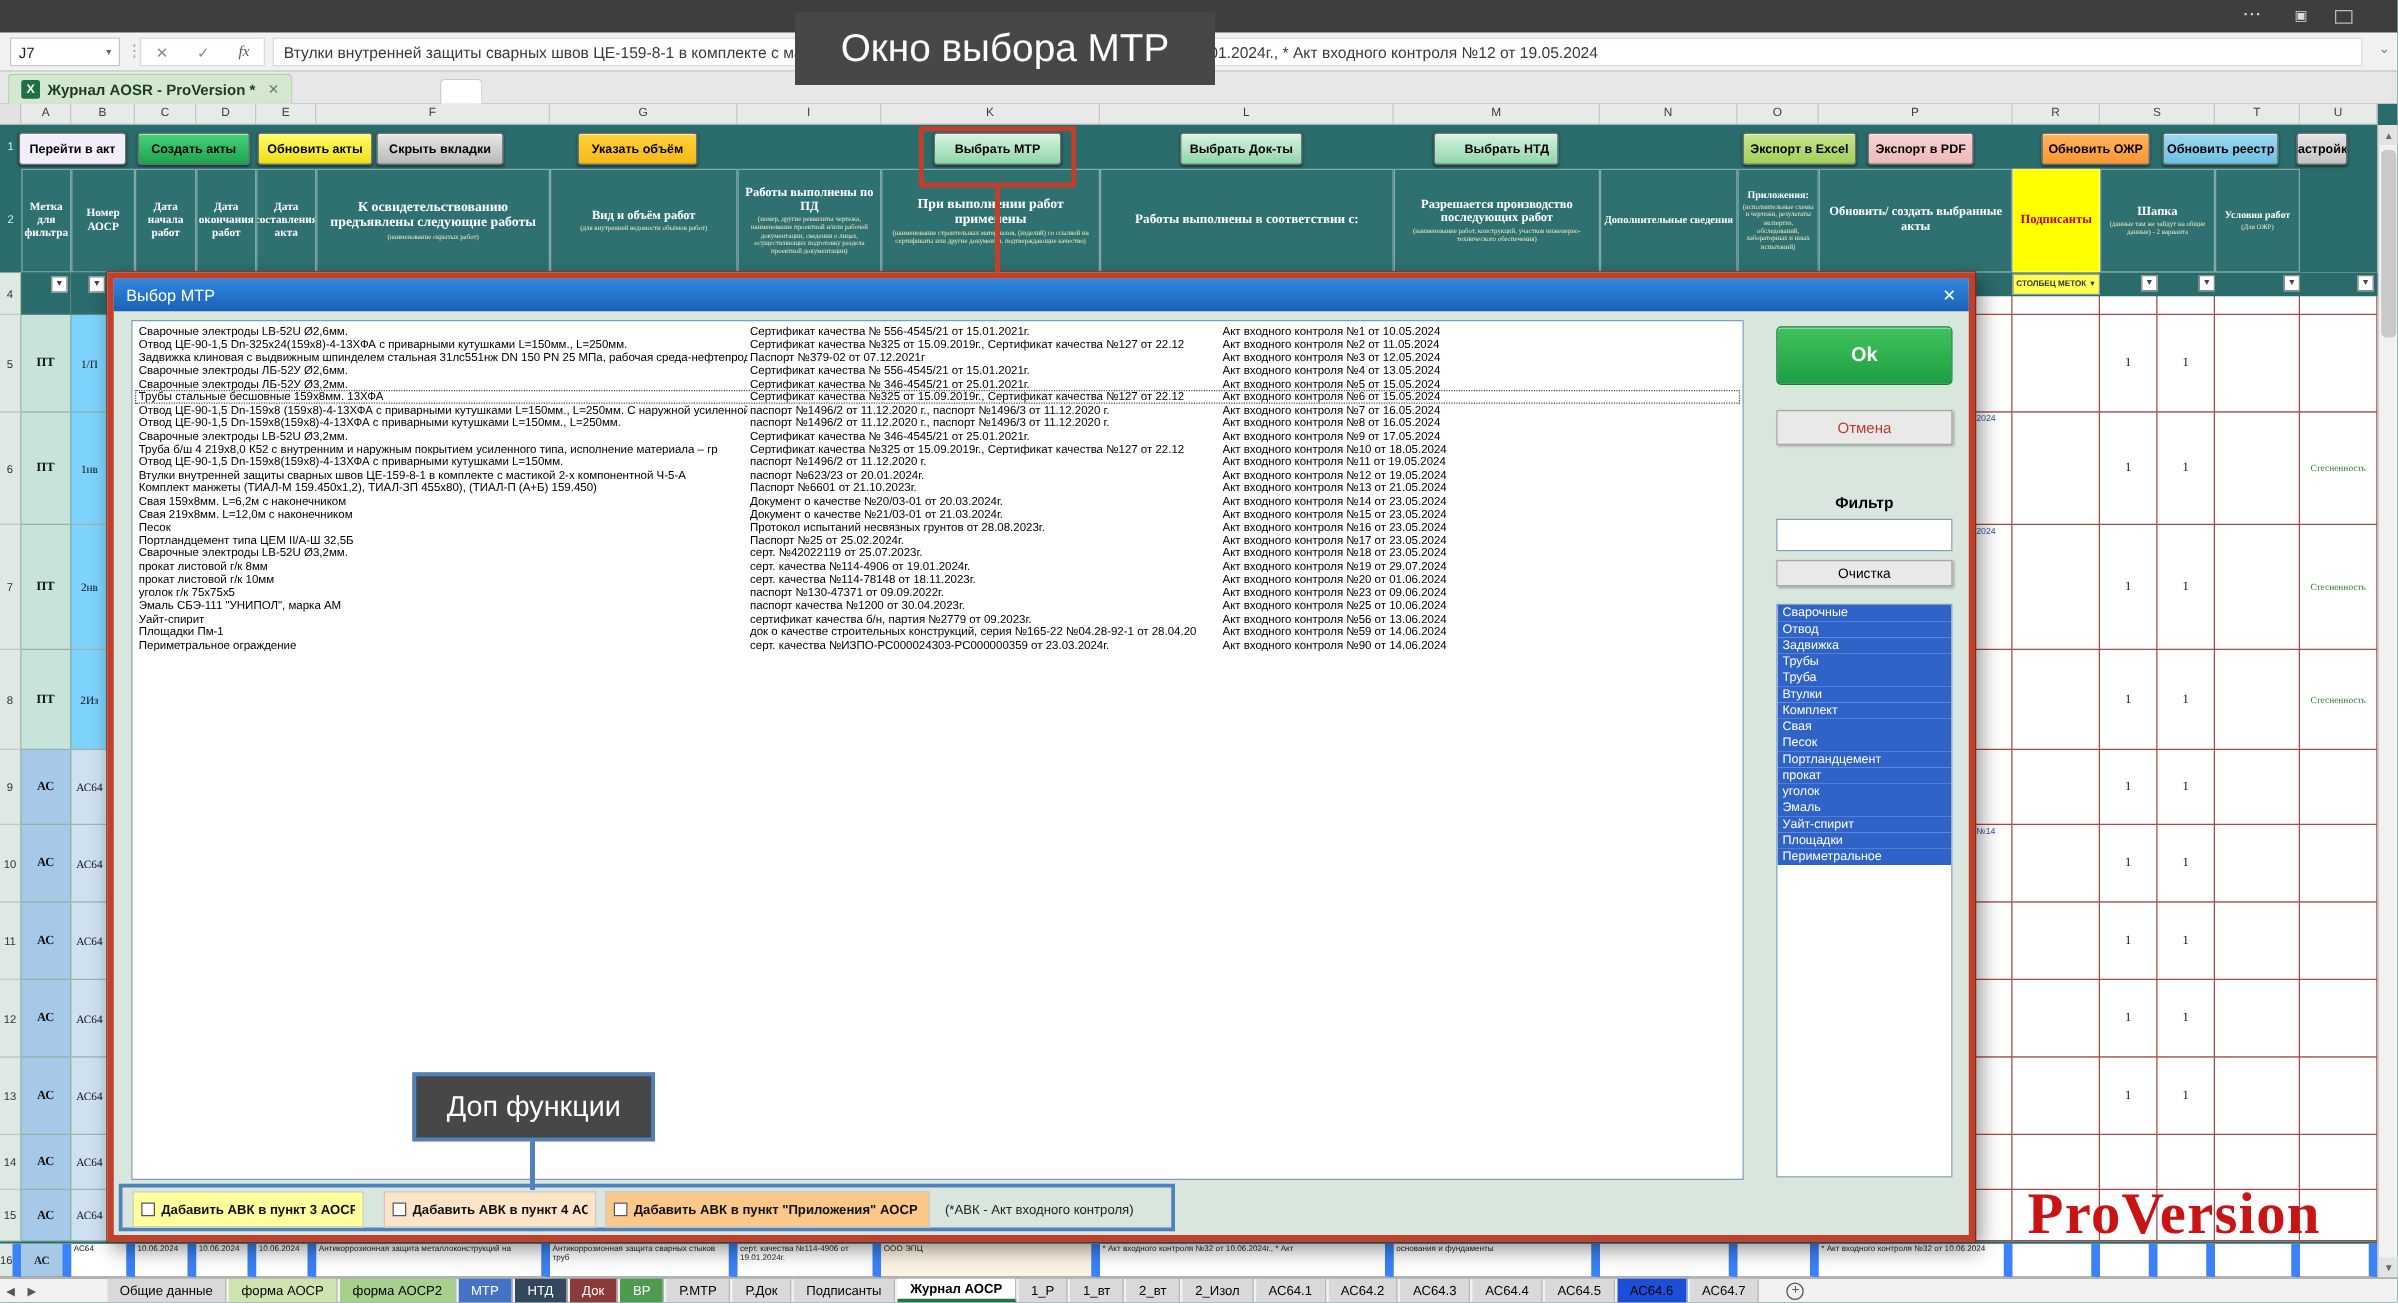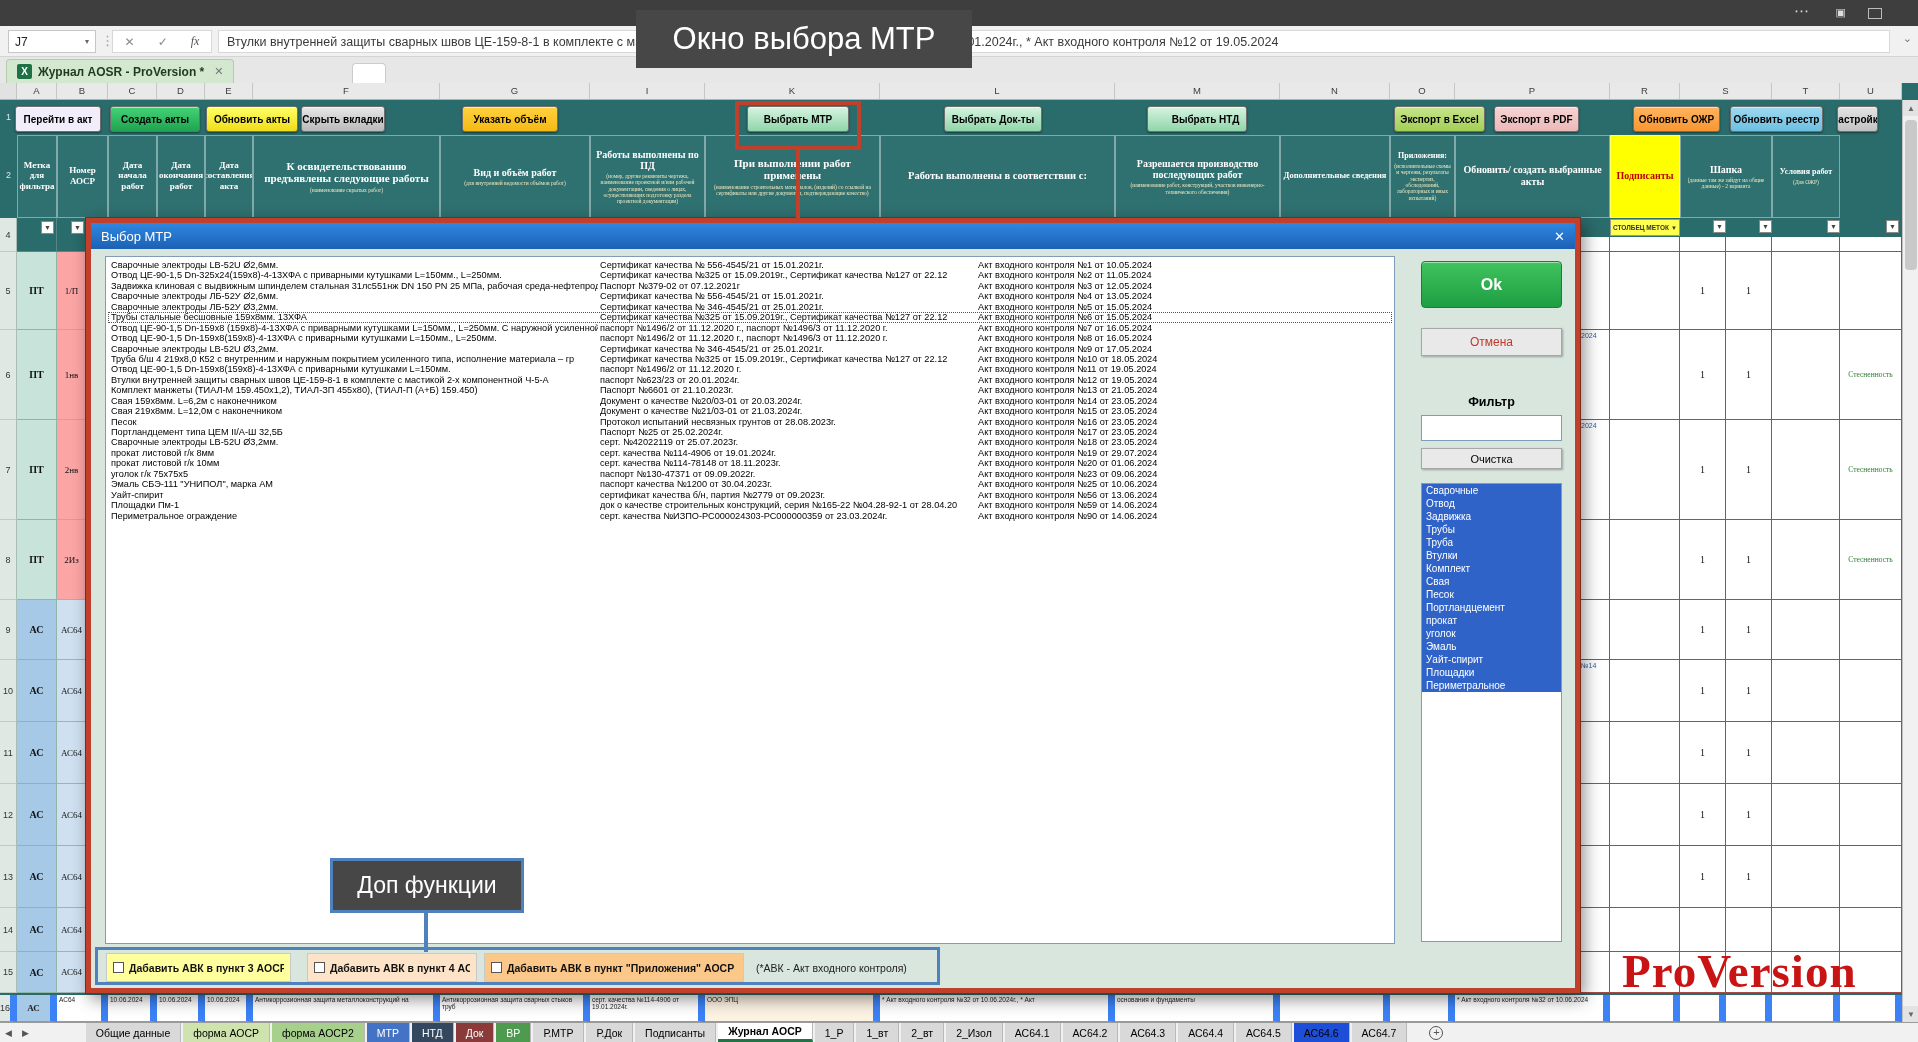--- a/index.html
+++ b/index.html
@@ -34,21 +34,21 @@
   .corner { width:17px; height:100%; border-right:1px solid #c3c3c3; background:#e2e2e2; }
   .letters { display:grid; grid-template-columns:40px 51px 49px 48px 48px 187px 150px 115px 175px 235px 165px 110px 65px 155px 70px 92px 68px 62px; width:1885px; }
   .cletter { font-size:9.5px; color:#3c3c3c; text-align:center; line-height:16px; border-right:1px solid #c6c6c6; overflow:hidden; }
 
   
   .gutter-num { position:absolute; left:0; width:17px; text-align:center; font-size:9px; color:#dfe9e9; }
   .toolbar .tbtn { position:absolute; top:106px; height:26px; border:1px solid #6f6f6f; border-radius:3px; display:flex; align-items:center; justify-content:center; font-weight:bold; font-size:10px; color:#000; box-shadow:0 1px 2px rgba(0,0,0,.45), inset 0 1px 0 rgba(255,255,255,.55); cursor:pointer; white-space:nowrap; overflow:hidden; padding:0 3px; }
   .toolbar .tbtn:nth-child(1){left:15px;width:86px}
   .toolbar .tbtn:nth-child(2){left:110px;width:90px}
   .toolbar .tbtn:nth-child(3){left:206px;width:92px}
-  .toolbar .tbtn:nth-child(4){left:301px;width:84px}
+  .toolbar .tbtn:nth-child(4){left:301px;width:102px}
   .toolbar .tbtn:nth-child(5){left:462px;width:96px}
   .toolbar .tbtn:nth-child(6){left:747px;width:102px}
   .toolbar .tbtn:nth-child(7){left:944px;width:98px}
   .toolbar .tbtn:nth-child(8){left:1147px;width:100px}
   .toolbar .tbtn:nth-child(9){left:1394px;width:91px}
   .toolbar .tbtn:nth-child(10){left:1494px;width:85px}
   .toolbar .tbtn:nth-child(11){left:1633px;width:87px}
   .toolbar .tbtn:nth-child(12){left:1730px;width:93px}
   .toolbar .tbtn:nth-child(13){left:1837px;width:41px}
 
@@ -75,21 +75,21 @@
   .lrow:nth-child(5), .rrow:nth-child(5){height:80px}
   .lrow:nth-child(6), .rrow:nth-child(6){height:60px}
   .lrow:nth-child(7), .rrow:nth-child(7){height:62px}
   .lrow:nth-child(8), .rrow:nth-child(8){height:62px}
   .lrow:nth-child(9), .rrow:nth-child(9){height:62px}
   .lrow:nth-child(10), .rrow:nth-child(10){height:62px}
   .lrow:nth-child(11), .rrow:nth-child(11){height:44px}
   .lrow:nth-child(12), .rrow:nth-child(12){height:41px}
   .ln { background:#dfe8e3; color:#333; font-size:9px; display:flex; align-items:center; justify-content:center; border-bottom:1px solid #b9cdc4; border-right:1px solid #a9bdb4; }
   .la { background:#c8e4da; font-family:"Liberation Serif",serif; font-weight:bold; font-size:10px; display:flex; align-items:center; justify-content:center; border-bottom:1px solid #8fb5a9; border-right:1px solid #8fb5a9; color:#111; }
-  .lb { background:#fca5a5; font-family:"Liberation Serif",serif; font-size:9px; display:flex; align-items:center; justify-content:center; border-bottom:1px solid #9fb5ab; color:#111; overflow:hidden; white-space:nowrap; }
+  .lb { background:#7dd3fc; font-family:"Liberation Serif",serif; font-size:9px; display:flex; align-items:center; justify-content:center; border-bottom:1px solid #9fb5ab; color:#111; overflow:hidden; white-space:nowrap; }
   .lrow.as .la { background:#a6c9e8; }
   .lrow.as .lb { background:#cfe0f0; }
   .lrow.hid .la, .lrow.hid .lb { background:#2a6b6b; border-color:rgba(255,255,255,.2); }
 
   
   .rightdata { position:absolute; left:1580px; top:218px; width:322px; }
   .rrow { display:grid; grid-template-columns:30px 70px 46px 46px 68px 62px; background:#fff; }
   .rrow > div { border-right:1px solid #a84848; border-bottom:1px solid #a84848; overflow:hidden; }
   .rsl { font-size:7px; color:#2e5c9e; padding:2px 1px; }
   .rs, .rt { font-family:"Liberation Serif",serif; font-size:10px; color:#111; display:flex; align-items:center; justify-content:center; }

